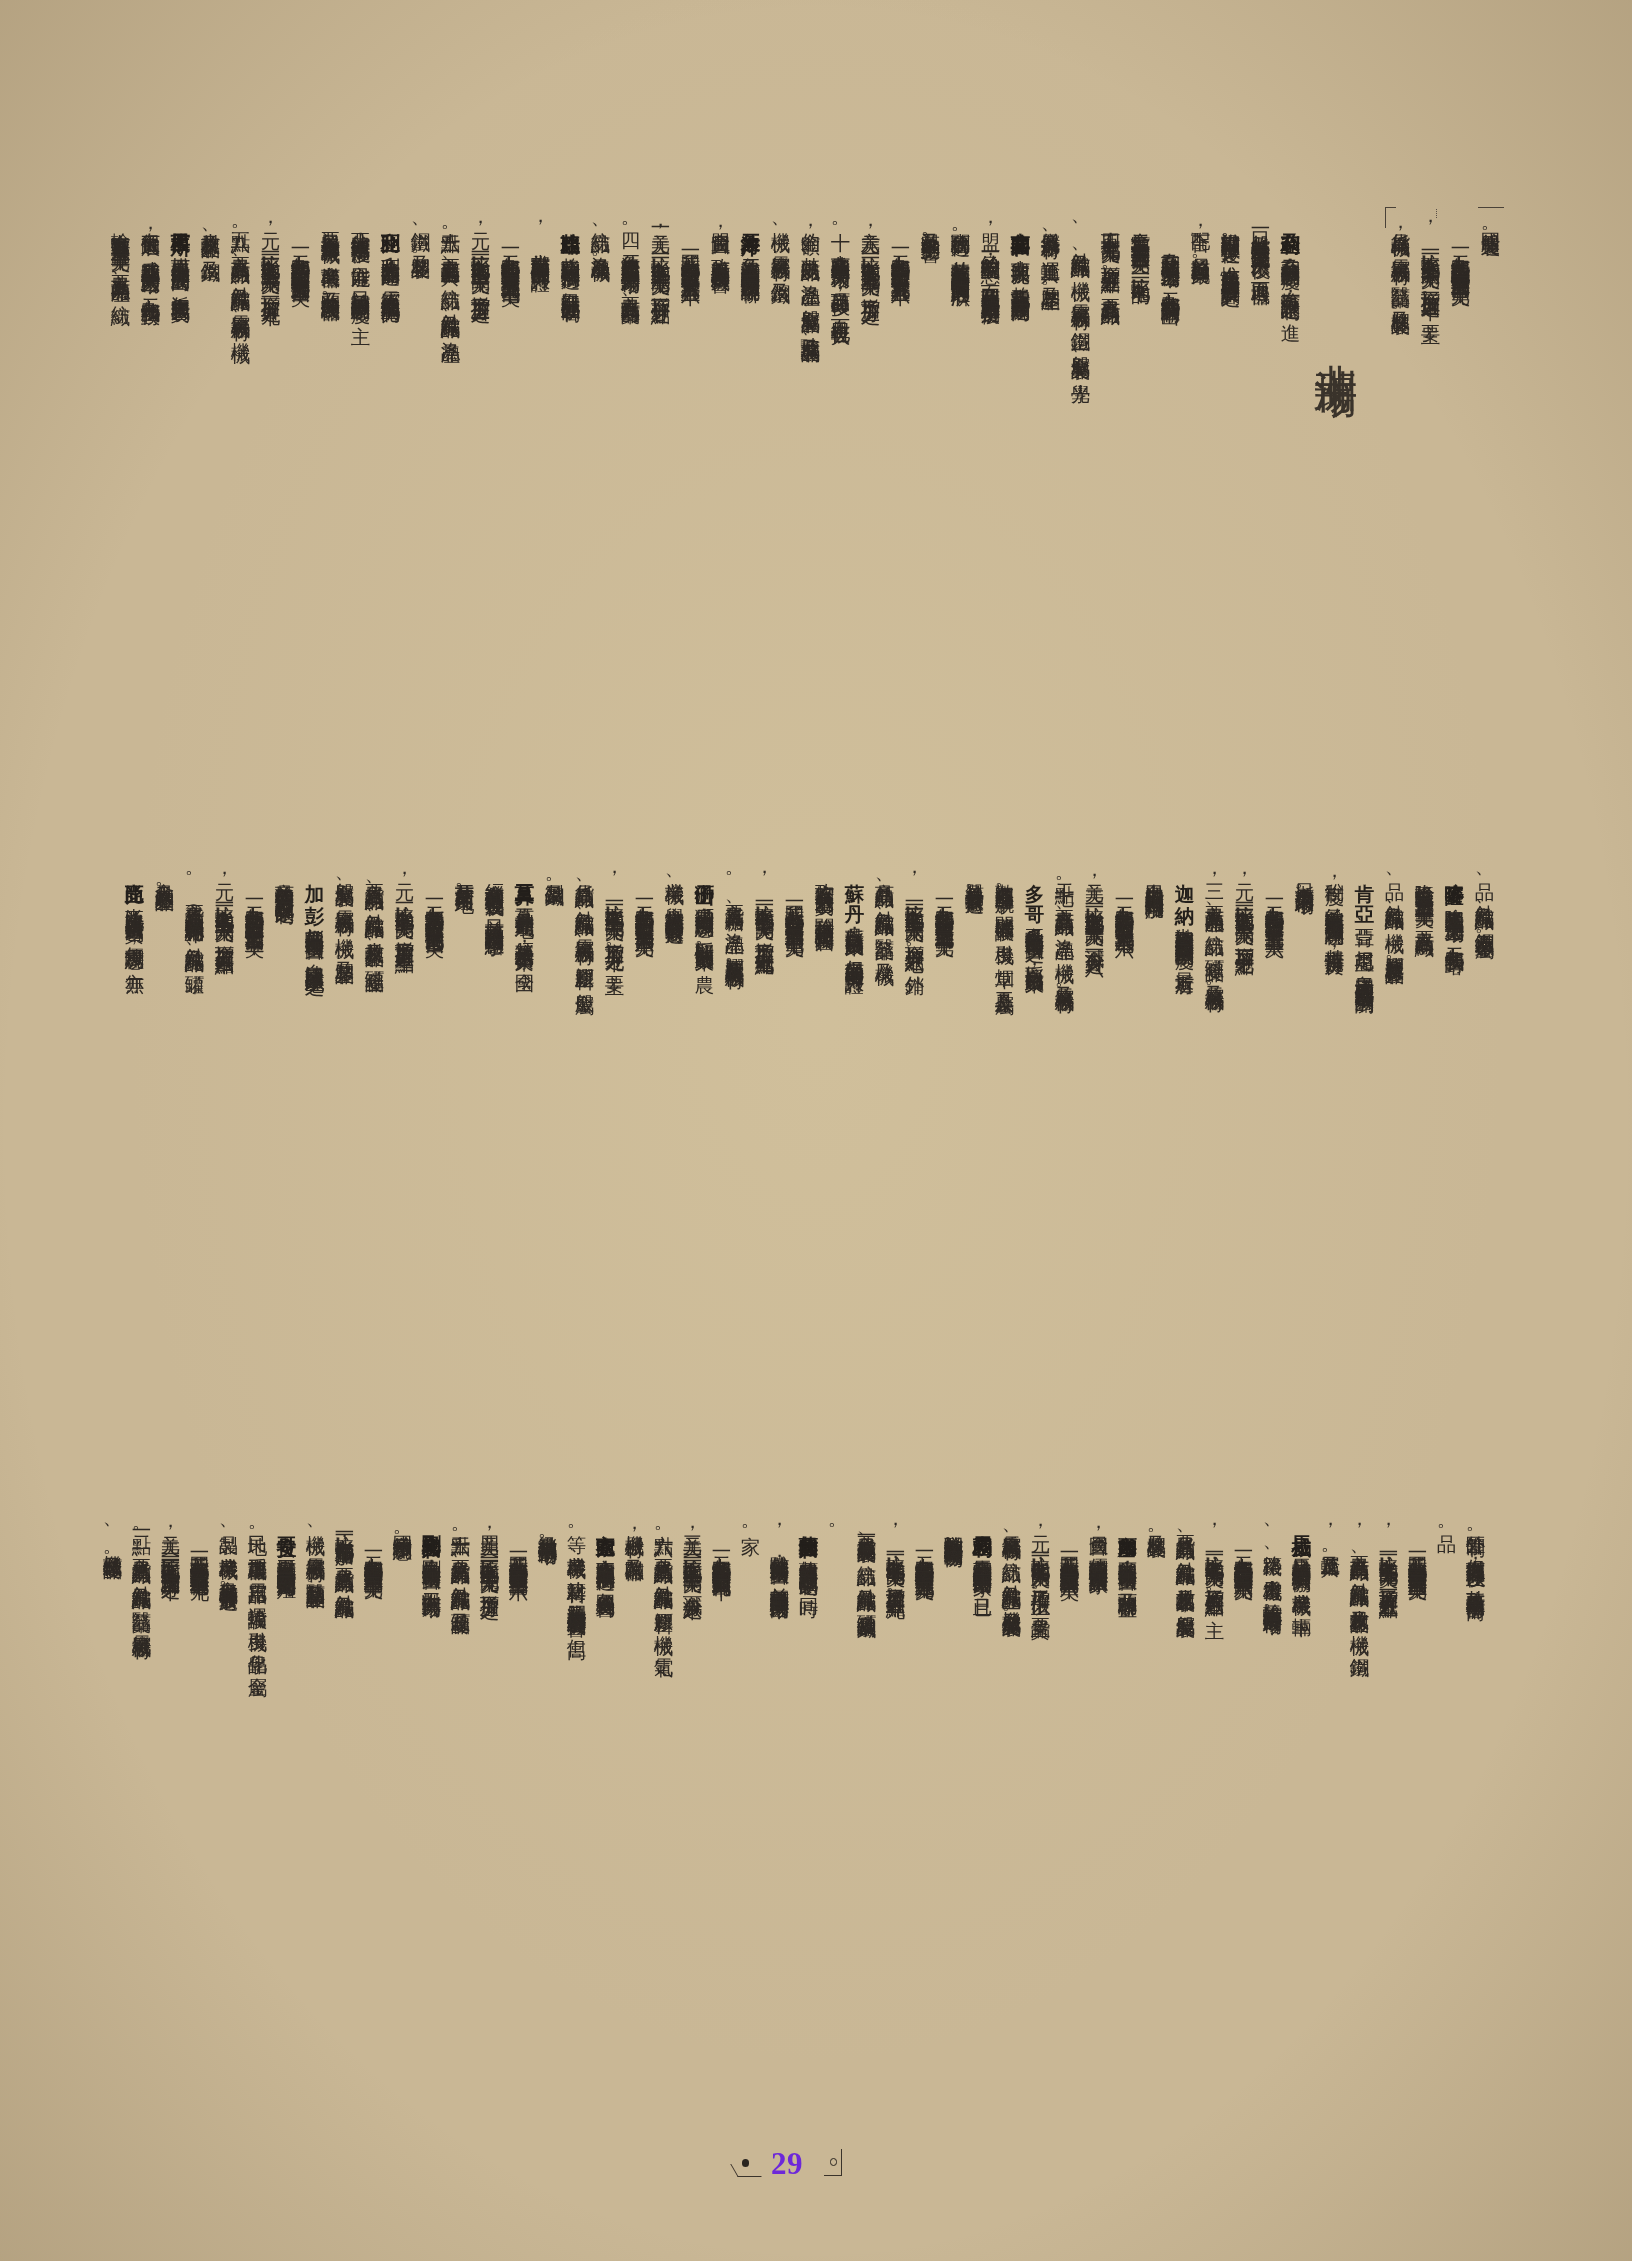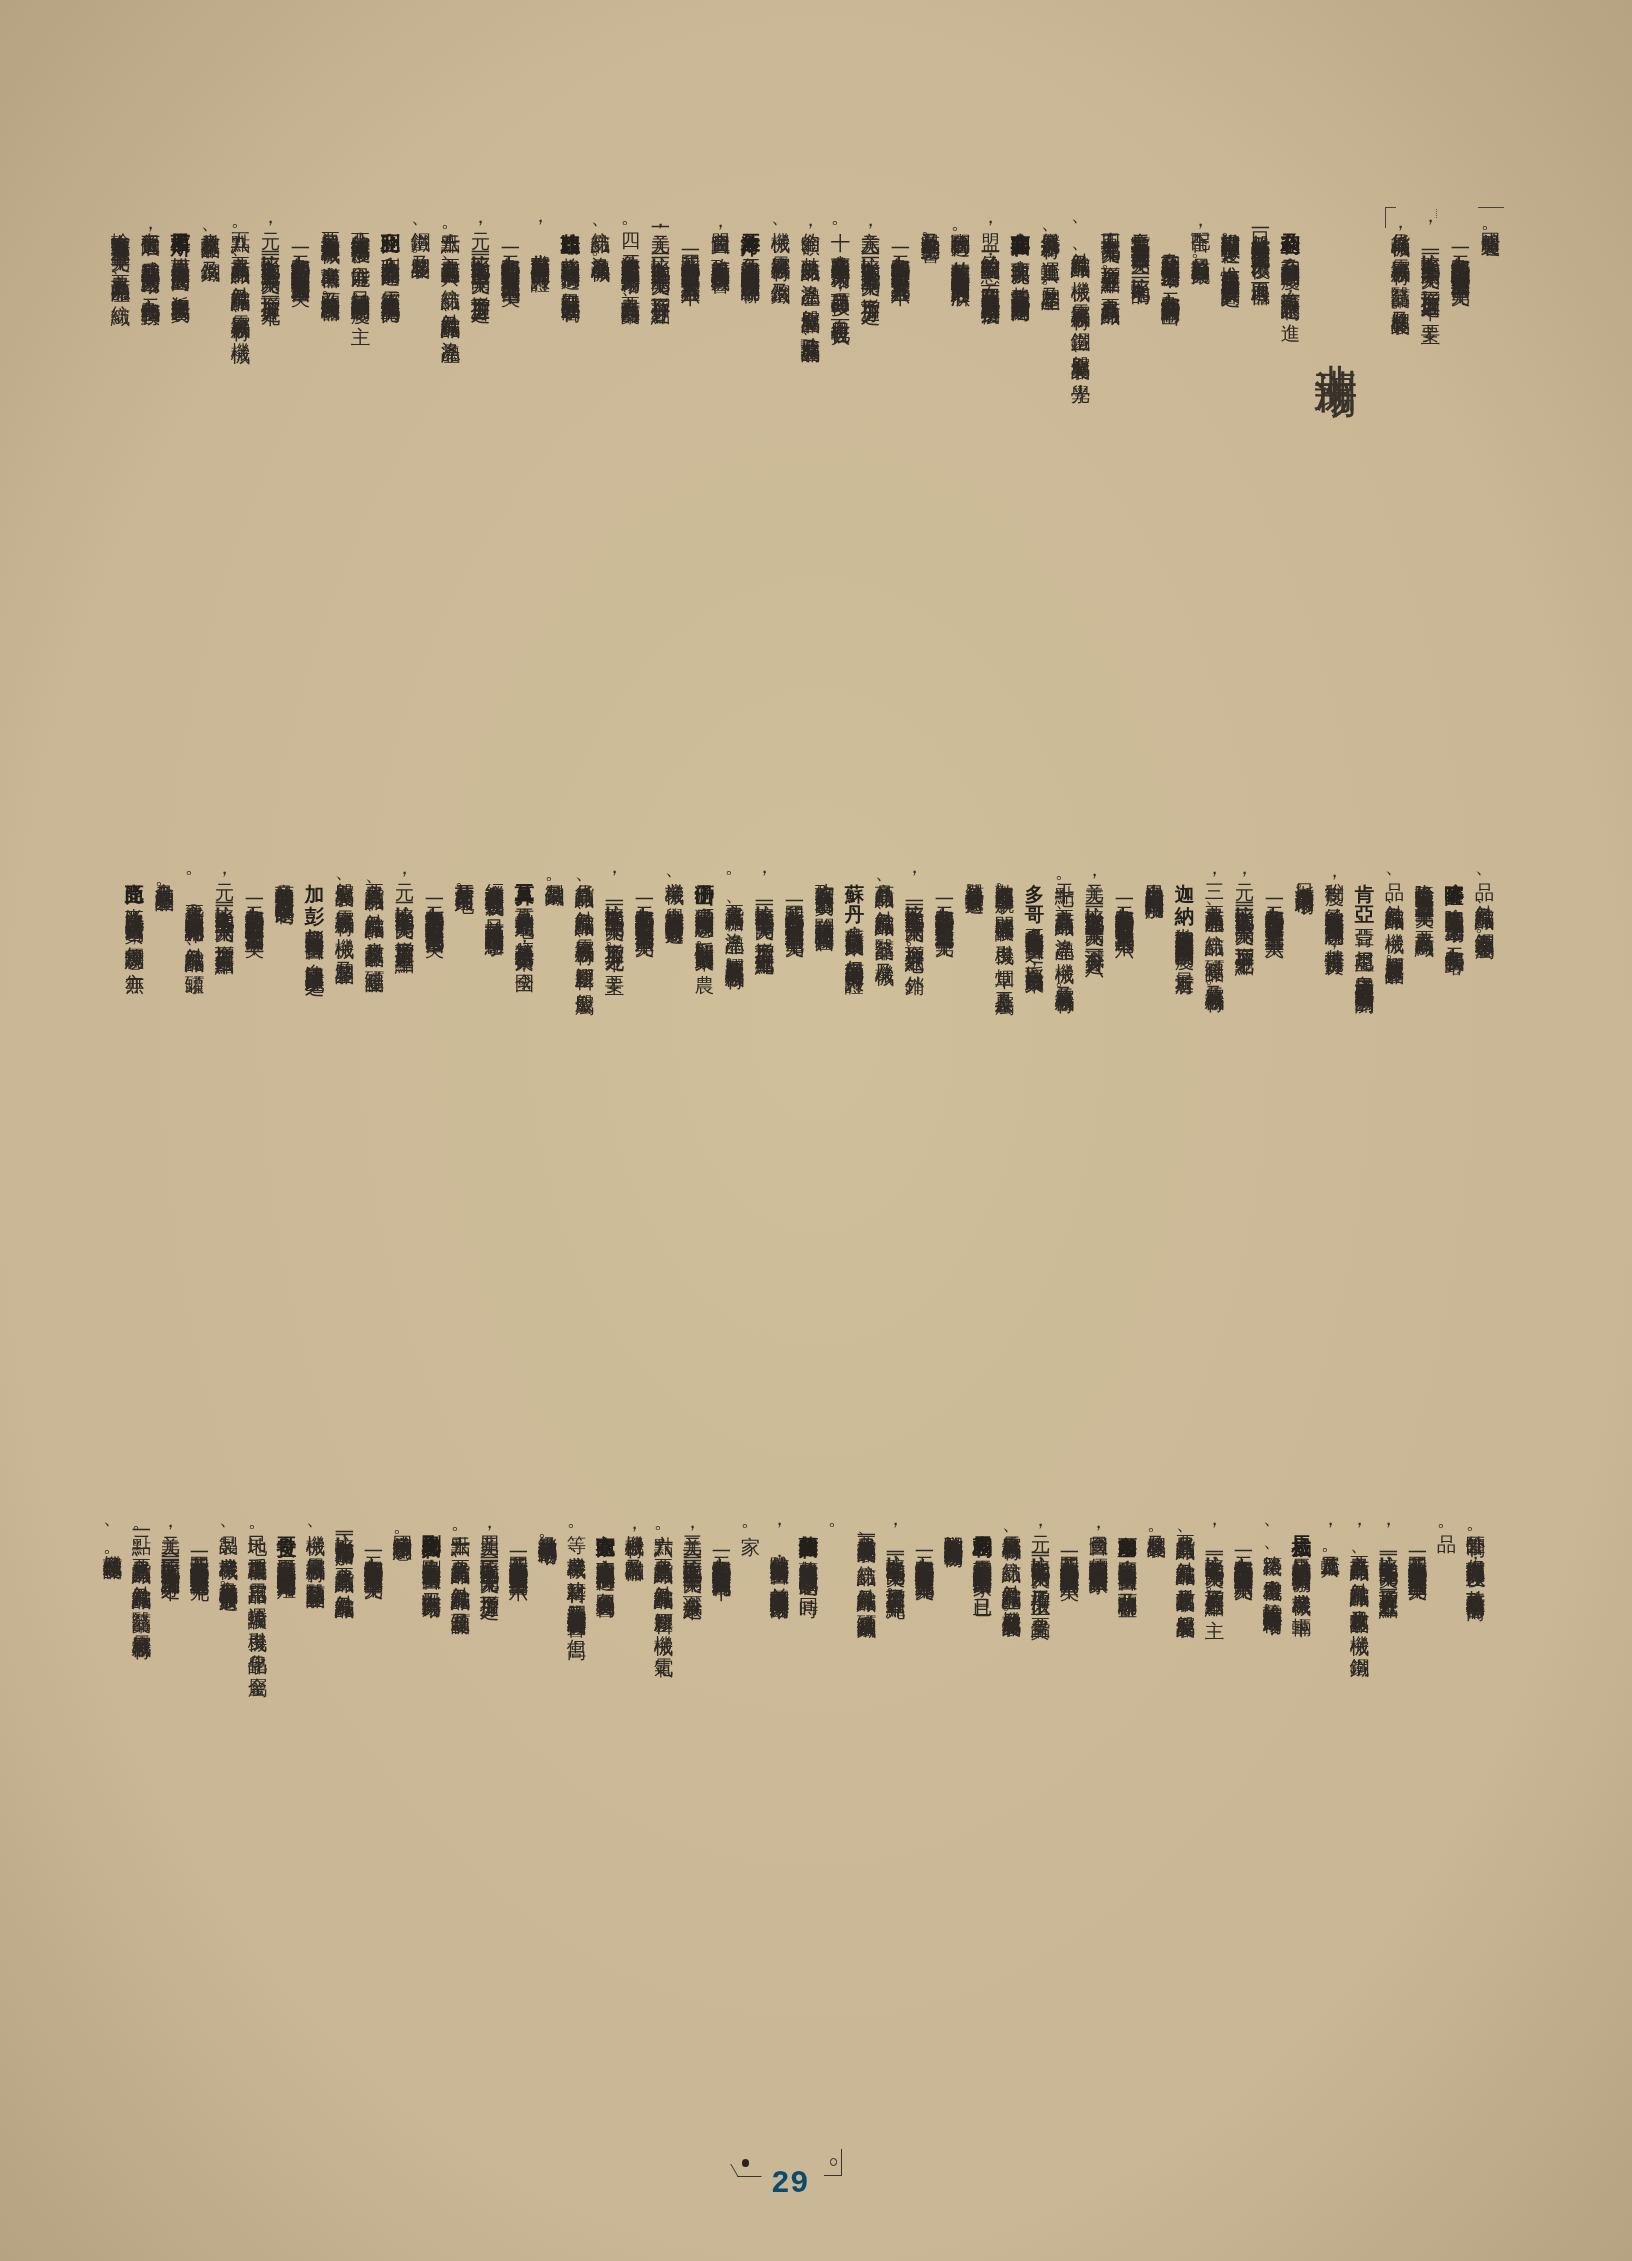--- a/index.html
+++ b/index.html
@@ -40,22 +40,22 @@
 
   .title {
     position:absolute; left:1312px; top:330px; width:50px; height:201px;
     writing-mode:vertical-rl; font-size:43px; line-height:50px; letter-spacing:4.3px;
     font-family:"DejaVu Serif", "Liberation Serif", serif; font-weight:normal;
     color:#3a332b; white-space:nowrap;
   }
 
   .pagenum { position:absolute; left:727px; top:2142px; width:125px; height:43px; }
   .pagenum .num {
-    position:absolute; left:44px; top:3.3px; font-family:Liberation Mono, monospace;
-    font-weight:bold; font-size:31px; line-height:38px; color:#0c4a6e; letter-spacing:0.5px;margin-top:20px;
+    position:absolute; left:44px; top:3.3px; font-family:Liberation Serif, serif;
+    font-weight:bold; font-size:31px; line-height:38px; color:#6d28d9; letter-spacing:0.5px;
   }
   .pagenum .dot-l {
     position:absolute; left:14.6px; top:17px; width:7.6px; height:7.6px; border-radius:50%; background:#2a2520;
   }
   .pagenum .dot-r {
     position:absolute; left:103px; top:16.3px; width:5.4px; height:5.4px; border-radius:50%;
     border:1.6px solid #2a2520;
   }
   .pagenum .brk-l {
     position:absolute; left:6.5px; top:22px; width:23px; height:12px;

